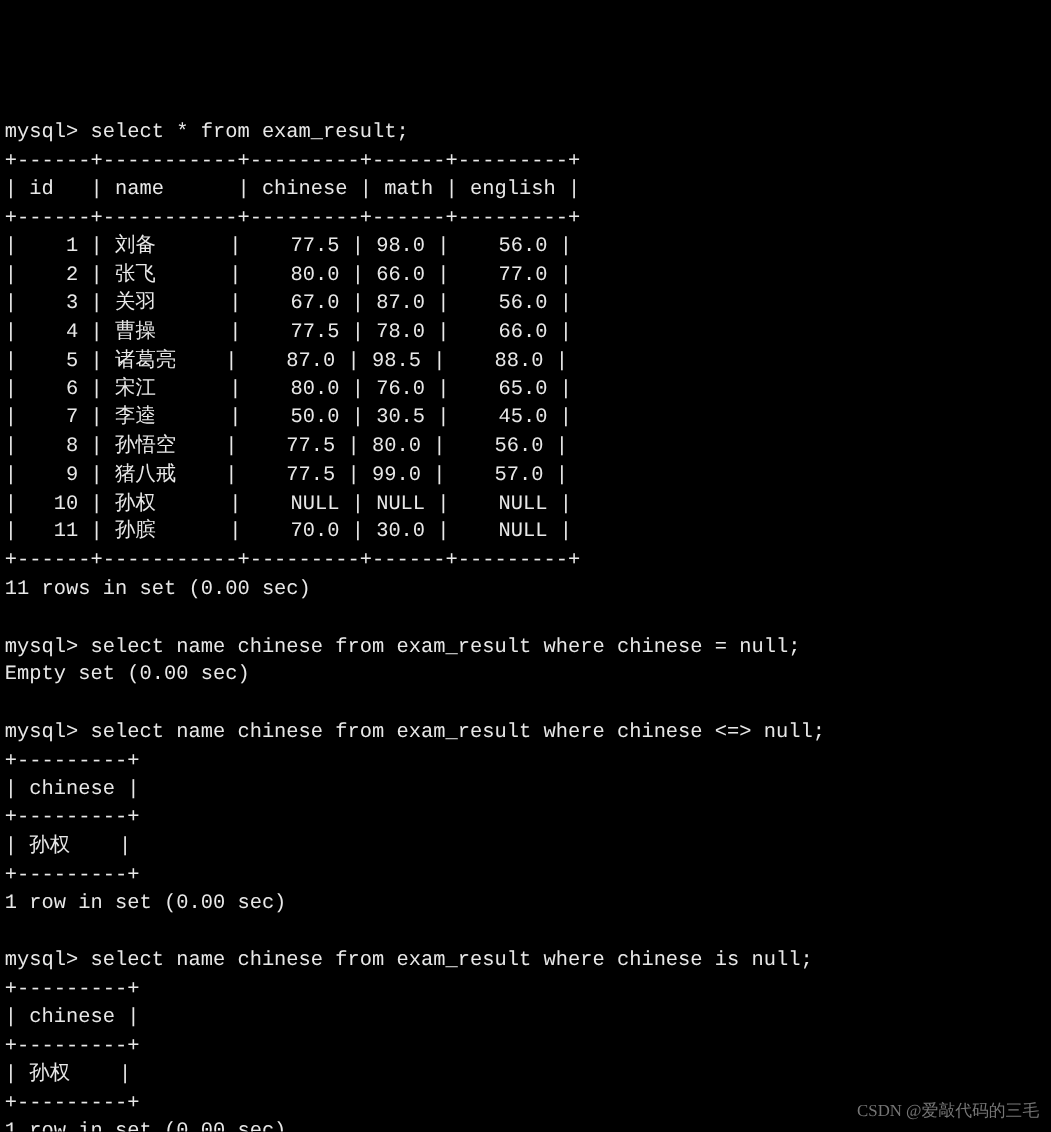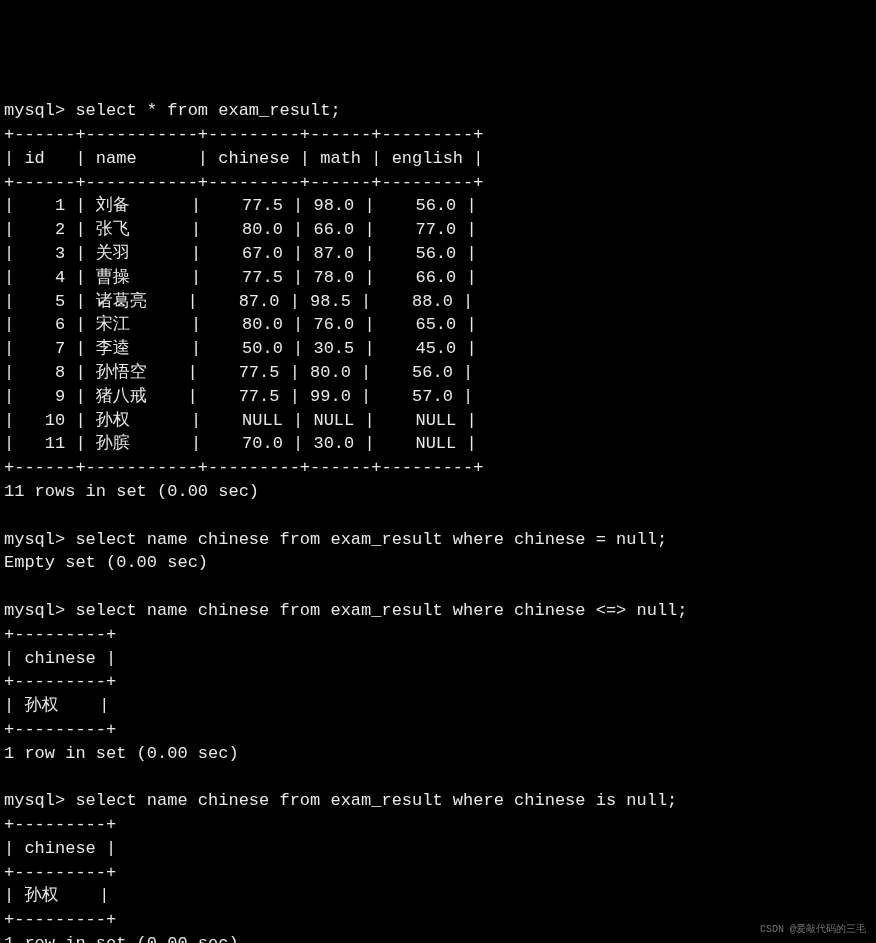--- a/index.html
+++ b/index.html
@@ -15,22 +15,22 @@
     height: 943px;
     box-sizing: border-box;
     overflow: hidden;
     position: relative;
   }
   .watermark {
     position: absolute;
     bottom: 6px;
     right: 10px;
     color: #8a8a8a;
-    font-family: Liberation Mono, monospace;
-    font-size: 10px;
+    font-family: Liberation Serif, serif;
+    font-size: 14px;
     opacity: 0.85;
     white-space: nowrap;
   }
 </style>
 </head>
 <body>
 
 
 
 <div id="terminal">mysql&gt; select * from exam_result;

